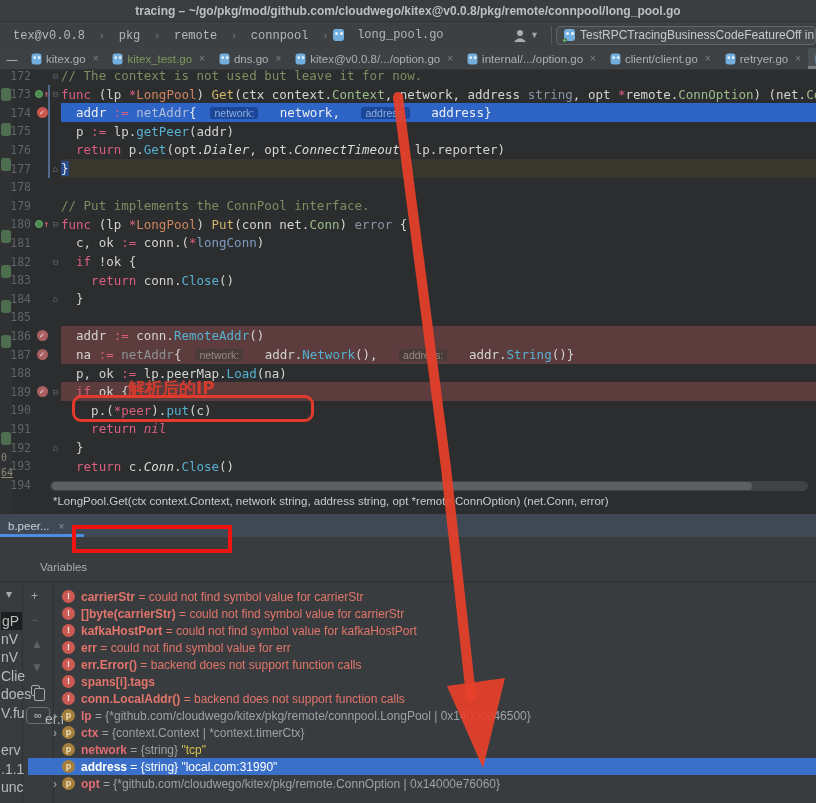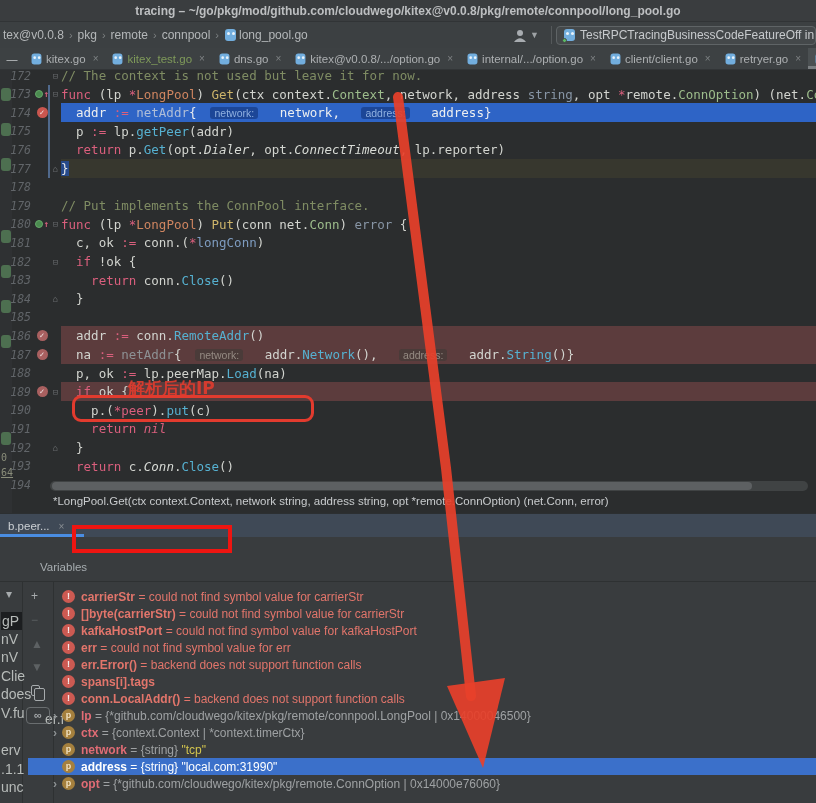--- a/index.html
+++ b/index.html
@@ -10,21 +10,21 @@
   
   #titlebar { position:absolute; left:0; top:0; width:816px; height:22px;
     background:#3a3d3f; display:flex; align-items:center; justify-content:center;
     font-size:12px; font-weight:bold; color:#bdbfc1; border-bottom:1px solid #313436;
     white-space:nowrap; }
 
   
   #crumbbar { position:absolute; left:0; top:22px; width:816px; height:26px;
     background:#3c4042; display:flex; align-items:center; font-size:12px;
     color:#b4b7b9; overflow:hidden; }
-  .crumb { margin:0 3px; white-space:nowrap; }
+  .crumb { margin:0 13px; white-space:nowrap;font-family:Liberation Mono, monospace; }
   .crumb-sep { color:#7d8183; font-size:11px; margin:0 2px; }
   #crumb-right { margin-left:auto; display:flex; align-items:center; height:100%; }
   #user-btn { display:flex; align-items:center; gap:3px; padding:0 8px; }
   .dd-arrow { color:#9ea2a5; font-size:9px; }
   .vdiv { width:1px; height:18px; background:#55595b; margin:0 4px; }
   #run-chip { display:flex; align-items:center; gap:5px; height:19px; width:260px;
     border:1px solid #5f6466; border-radius:4px; background:#44484a; padding:0 7px;
     font-size:12px; color:#c7cacd; white-space:nowrap; overflow:hidden; }
   .gopher { width:11px; height:12px; background:#72aede; border-radius:3px;
     display:inline-block; position:relative; flex:none; }
@@ -49,21 +49,21 @@
     height:3px; background:#7b7f82; }
   .tclose { color:#7e8284; font-size:10px; margin-left:3px; }
 
   
   #editor { position:absolute; left:0; top:70px; width:816px; height:443px;
     background:#2b2d2e; overflow:hidden; }
   .line { position:absolute; left:0; width:816px; height:19px; display:flex;
     align-items:center; font-family:"DejaVu Sans Mono","Liberation Mono",monospace;
     font-size:12.5px; }
   .ln { width:34px; flex:none; text-align:right; color:#616569; font-size:11.5px;
-    padding-right:3px; font-family:"DejaVu Sans Mono",monospace;font-style:italic; }
+    padding-right:3px; font-family:"DejaVu Sans Mono",monospace; }
   .gico { width:16px; flex:none; display:flex; align-items:center; justify-content:center; }
   .fold { width:11px; flex:none; color:#66696b; font-size:9px; text-align:center; }
   .line code { flex:1; white-space:pre; height:100%; display:flex; align-items:center; }
   .line.exec code { background:#2e64c6; }
   .line.bp   code { background:#5c3c3d; }
   .line.caret code { background:#37372e; }
   .t-pl{color:#d2d4cf} .t-k{color:#da5f7d} .t-kit{color:#da5f7d;font-style:italic}
   .t-fn{color:#cdb46a} .t-mc{color:#56b1d1} .t-ty{color:#9dbd8c} .t-tys{color:#8795a5}
   .t-tyo{color:#cf8560} .t-tyb{color:#7e9cc0} .t-dim{color:#8d9194} .t-cm{color:#7f8c63}
   .t-it{color:#d8dbd6;font-style:italic}

